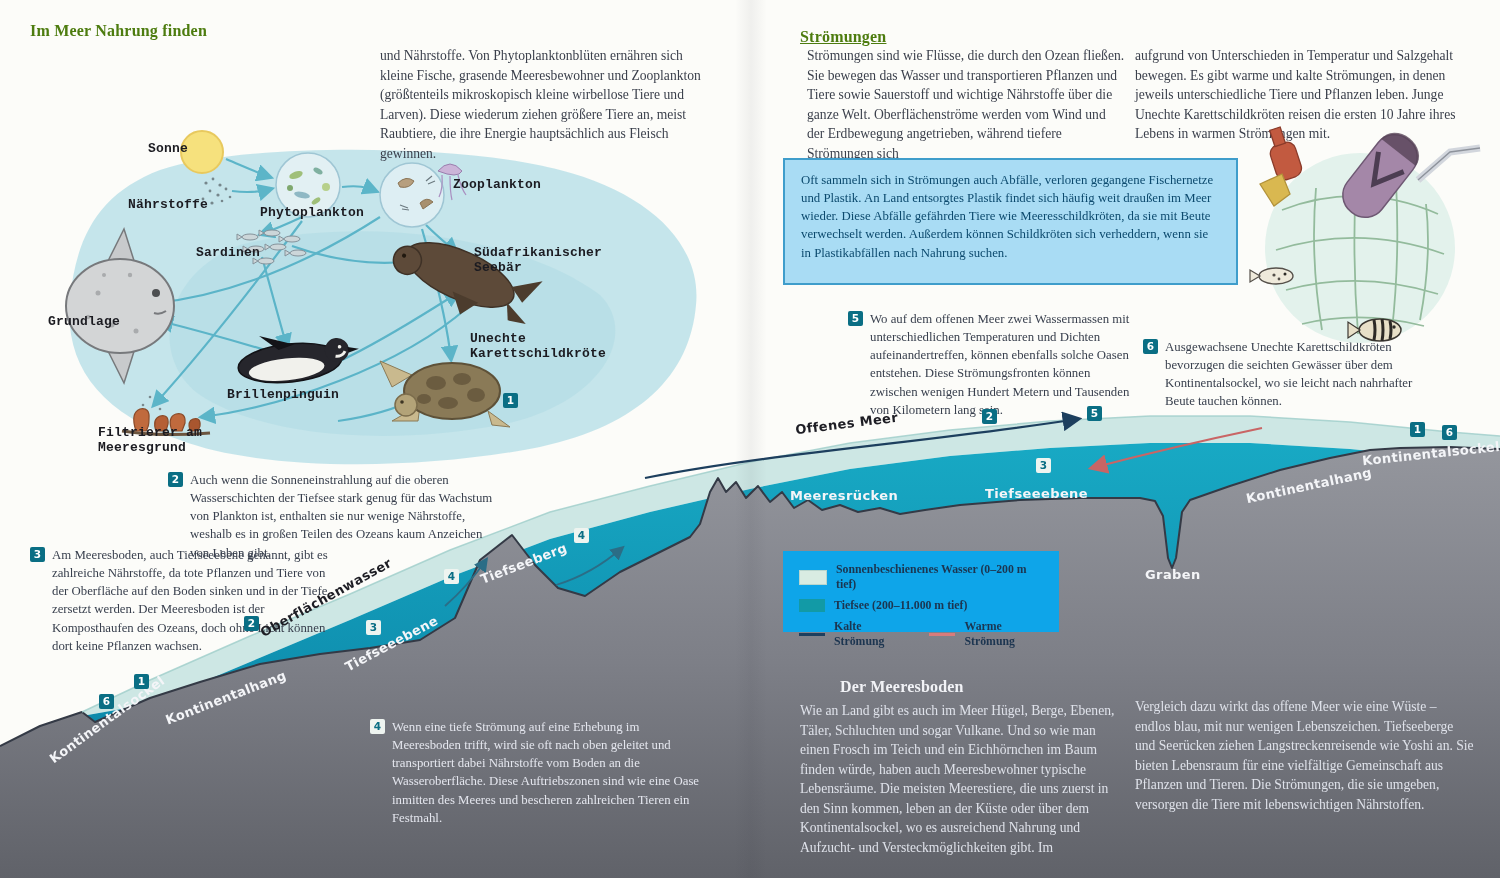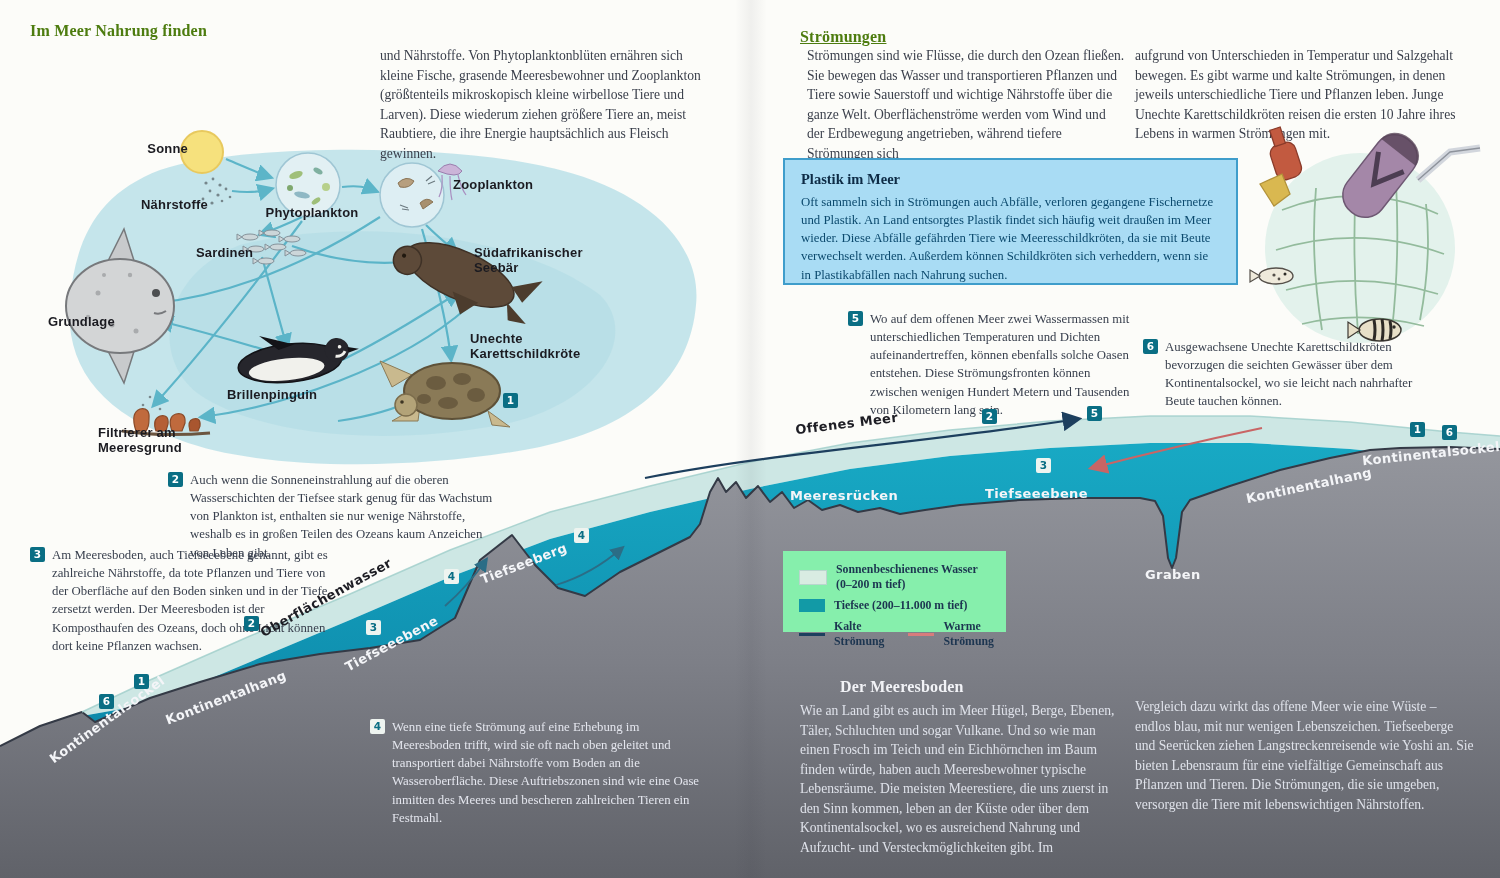--- a/index.html
+++ b/index.html
@@ -30,32 +30,32 @@
           font-family:"DejaVu Sans",sans-serif;font-size:10.5px;font-weight:700;line-height:15px;
           text-align:center;}
   .marker.light{background:#eef4f0;color:#0a6e84;}
 
   
   .dlab{position:absolute;font-family:"DejaVu Sans",sans-serif;font-weight:700;font-size:13px;
         letter-spacing:.4px;color:#f4f5f8;white-space:nowrap;}
   .dlab.dark{color:#1d1d24;}
 
   
-  .fwlab{position:absolute;font-family:Liberation Sans, sans-serif;font-weight:700;font-size:13px;
+  .fwlab{position:absolute;font-family:Liberation Mono, monospace;font-weight:700;font-size:13px;
          letter-spacing:.2px;color:#1b1b21;line-height:1.15;}
 
   
   #plastik-box{position:absolute;left:783px;top:158px;width:455px;height:127px;box-sizing:border-box;
     background:#a9dcf4;border:2px solid #3f9dcb;padding:11px 16px;}
   #plastik-box h3{margin:0 0 5px 0;font-size:14.5px;color:#0d2b45;font-family:"Liberation Serif",serif;}
   #plastik-box p{margin:0;font-size:12.8px;line-height:1.42;color:#0c4a6e;}
 
   
-  #legend{position:absolute;left:783px;top:551px;width:223px;height:81px;box-sizing:border-box;
-    background:#86efac;padding:11px 14px 8px 16px;}
+  #legend{position:absolute;left:783px;top:551px;width:276px;height:81px;box-sizing:border-box;
+    background:#0ea5e9;padding:11px 14px 8px 16px;}
   .leg-row{display:flex;align-items:center;gap:9px;margin-bottom:6px;}
   .leg-row .lbl{font-size:11.8px;font-weight:700;color:#1c3550;font-family:"Liberation Serif",serif;}
   .sw{width:26px;height:13px;flex:0 0 auto;}
   .sw.sunlit{background:#d9ece2;border:1px solid #b9d6ce;}
   .sw.deep{background:#129aa6;}
   .ln{width:26px;height:0;border-top:3px solid #1d3f5e;flex:0 0 auto;}
   .ln.warm{border-top-color:#d87c7c;}
   .leg-pair{display:flex;align-items:center;gap:9px;}
 
   .gutter{position:absolute;left:735px;top:0;width:32px;height:878px;
@@ -295,21 +295,20 @@
   </svg>
 
   <h2 class="sect abs" style="left:30px;top:22px;">Im Meer Nahrung finden</h2>
   <div class="bodytxt abs" style="left:380px;top:46px;width:325px;">und Nährstoffe. Von Phytoplanktonblüten ernähren sich kleine Fische, grasende Meeresbewohner und Zooplankton (größtenteils mikroskopisch kleine wirbellose Tiere und Larven). Diese wiederum ziehen größere Tiere an, meist Raubtiere, die ihre Energie hauptsächlich aus Fleisch gewinnen.</div>
 
   <h2 class="sect abs" style="left:800px;top:28px;text-decoration:underline;">Strömungen</h2>
   <div class="bodytxt abs" style="left:800px;top:46px;width:318px;margin-left:7px;">Strömungen sind wie Flüsse, die durch den Ozean fließen. Sie bewegen das Wasser und transportieren Pflanzen und Tiere sowie Sauerstoff und wichtige Nährstoffe über die ganze Welt. Oberflächenströme werden vom Wind und der Erdbewegung angetrieben, während tiefere Strömungen sich</div>
   <div class="bodytxt abs" style="left:1135px;top:46px;width:337px;">aufgrund von Unterschieden in Temperatur und Salzgehalt bewegen. Es gibt warme und kalte Strömungen, in denen jeweils unterschiedliche Tiere und Pflanzen leben. Junge Unechte Karettschildkröten reisen die ersten 10 Jahre ihres Lebens in warmen Strömungen mit.</div>
 
   <div id="plastik-box">
-    <h3>Plastik im Meer</h3>
     <p>Oft sammeln sich in Strömungen auch Abfälle, verloren gegangene Fischernetze und Plastik. An Land entsorgtes Plastik findet sich häufig weit draußen im Meer wieder. Diese Abfälle gefährden Tiere wie Meeresschildkröten, da sie mit Beute verwechselt werden. Außerdem können Schildkröten sich verheddern, wenn sie in Plastikabfällen nach Nahrung suchen.</p>
   </div>
 
   <div class="note" style="left:503px;top:392px;width:196px;">
     <span class="badge">1</span>
   </div>
   <div class="note" style="left:168px;top:471px;width:336px;">
     <span class="badge">2</span>
     <span class="txt">Auch wenn die Sonneneinstrahlung auf die oberen Wasserschichten der Tiefsee stark genug für das Wachstum von Plankton ist, enthalten sie nur wenige Nährstoffe, weshalb es in großen Teilen des Ozeans kaum Anzeichen von Leben gibt.</span>
   </div>

